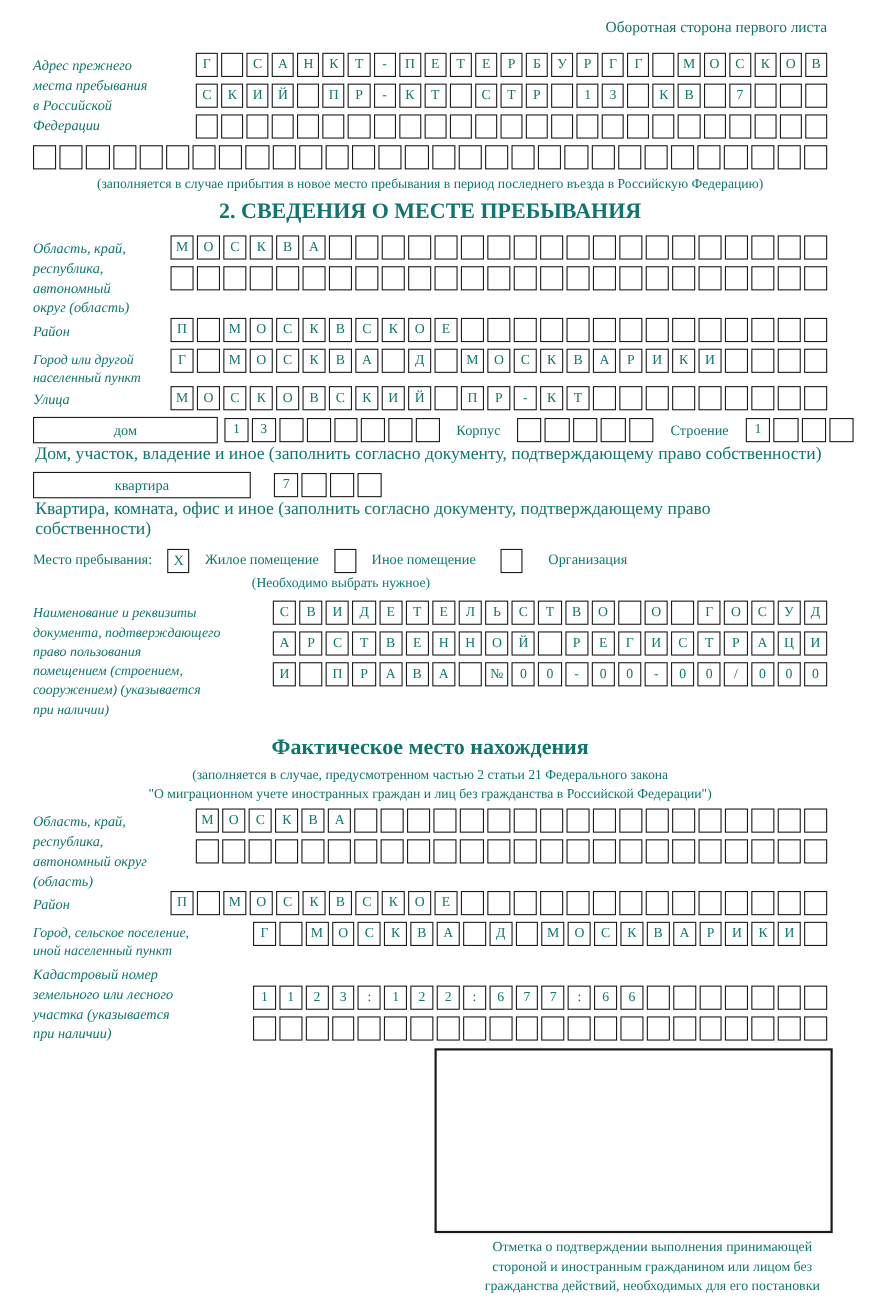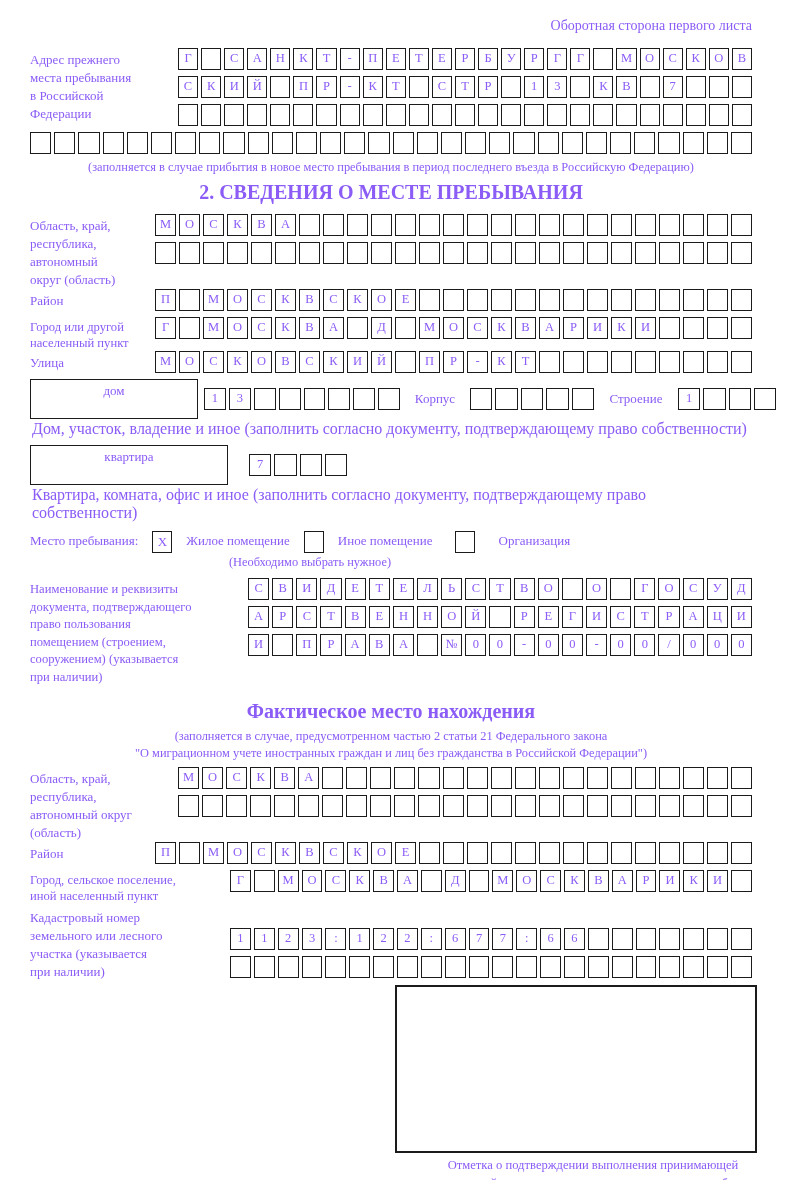--- a/index.html
+++ b/index.html
@@ -1,45 +1,45 @@
 <!DOCTYPE html>
 <html><head>
 <meta charset="utf-8">
 <style>
   * { margin:0; padding:0; box-sizing:border-box; }
   html,body { background:#fff; }
   .page{
     width:800px; height:1180px; position:relative; overflow:hidden;
-    background:#fff; color:#8b5cf6;
+    background:#fff; color:#0f766e;
     font-family:"Liberation Serif","DejaVu Serif",serif;
     padding:14px 48px 0 30px;
   }
   .hdr-right{ text-align:right; font-size:14px; padding-top:4px; margin-bottom:14px; }
   .frow{ display:flex; align-items:flex-start; }
-  .lbl{ font-size:13px; line-height:18px; white-space:pre-line; padding-top:3px; }
+  .lbl{ font-size:13px; line-height:18px; white-space:pre-line; padding-top:3px;font-style:italic; }
   .w148{ width:148px; flex:0 0 148px; }
   .w125{ width:125px; flex:0 0 125px; }
   .w218{ width:218px; flex:0 0 218px; }
   .w200{ width:200px; flex:0 0 200px; }
   .lbl2{ line-height:15.5px; font-size:12.6px; }
   .rows{ flex:1; min-width:0; }
   .cellrow{ display:flex; gap:3px; height:22px; margin-bottom:6px; }
   .cell{
     flex:1; border:1.5px solid #1b1b1b; height:22px;
     font-size:12.5px; line-height:19px; text-align:center; overflow:hidden;
     background:#fff;
   }
   .cg{ flex:0 0 auto; }
   .cg-8{ width:196px; } .cg-5{ width:124px; } .cg-4{ width:98px; }
   .caption-c{ text-align:center; font-size:12.4px; margin:2px 0 6px 0; }
   .caption-l{ text-align:left; font-size:16px; margin:1px 0 7px 2px; }
   .sec-title{ text-align:center; font-weight:bold; font-size:20px; margin:4px 0 10px 0; }
   .inline-lbl{ font-size:13px; line-height:24px; }
   .namebox{
-    border:1.5px solid #1b1b1b; height:40px; text-align:center;
+    border:1.5px solid #1b1b1b; height:24px; text-align:center;
     font-size:13px; line-height:21px;
   }
   .chk{
     width:20px; height:22px; border:1.5px solid #1b1b1b; text-align:center;
     font-size:13px; line-height:19px; flex:0 0 20px;
   }
   .stamp-box{ border:2px solid #1b1b1b; width:362px; height:168px; margin-left:365px; background:#fff; }
   .stamp-cap{ width:430px; margin-left:348px; text-align:center; font-size:12.6px; line-height:18px; white-space:pre-line; margin-top:3px; }
   .mb0{ margin-bottom:0; }
 </style>

